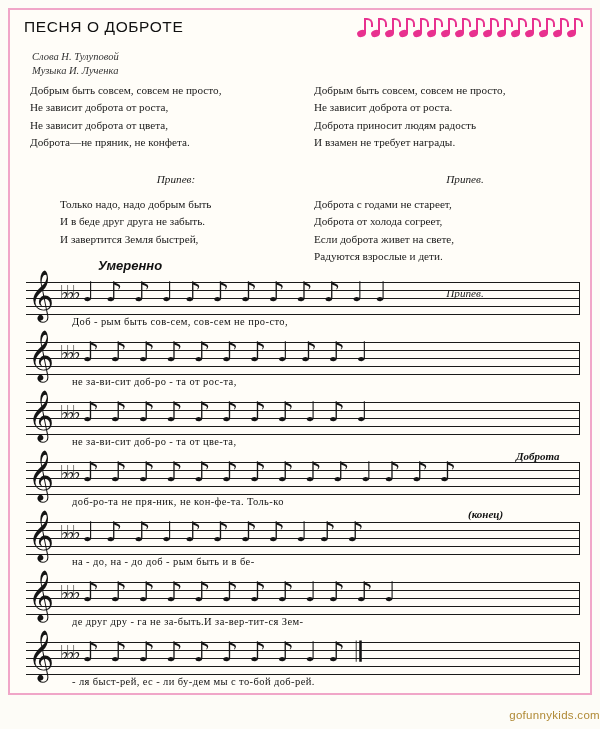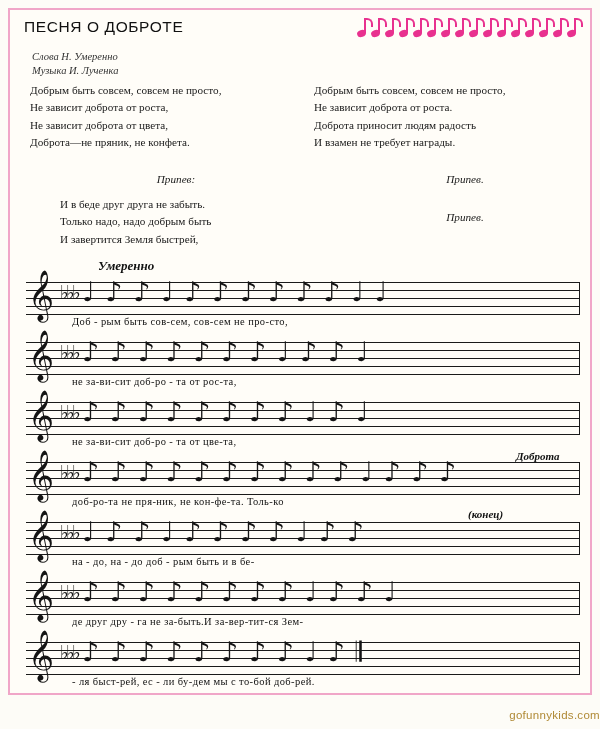--- a/index.html
+++ b/index.html
@@ -130,21 +130,21 @@
     position: absolute;
     left: 16px;
     top: 258px;
     right: 16px;
     bottom: 24px;
   }
   .tempo {
     position: absolute;
     left: 82px;
     top: 0px;
-    font-family: Liberation Serif, serif;
+    font-family: Liberation Sans, sans-serif;
     font-style: italic;
     font-weight: bold;
     font-size: 13px;
     color: #111;
   }
   .system {
     position: absolute;
     left: 0;
     right: 0;
     height: 56px;
@@ -326,48 +326,54 @@
         </span>
       <span class="deco-note">
           <span class="head"></span>
           <span class="stem"></span>
           <span class="flag"></span>
         </span>
     </div>
   </div>
 
   <div class="credits">
-    <div>Слова Н. Умеренно</div>
+    <div>Слова Н. Тулуповой</div>
     <div>Музыка И. Лученка</div>
   </div>
 
   <div class="lyrics">
     <div class="col col-left">
       <div class="stanza">
         <div class="line">Добрым быть совсем, совсем не просто,</div>
         <div class="line">Не зависит доброта от роста,</div>
         <div class="line">Не зависит доброта от цвета,</div>
         <div class="line">Доброта—не пряник, не конфета.</div>
       </div>
       <div class="refrain">Припев:</div>
       <div class="stanza refrain-indent">
+        <div class="line">Только надо, надо добрым быть</div>
         <div class="line">И в беде друг друга не забыть.</div>
-        <div class="line">Только надо, надо добрым быть</div>
         <div class="line">И завертится Земля быстрей,</div>
       </div>
     </div>
 
     <div class="col col-right">
       <div class="stanza">
         <div class="line">Добрым быть совсем, совсем не просто,</div>
         <div class="line">Не зависит доброта от роста.</div>
         <div class="line">Доброта приносит людям радость</div>
         <div class="line">И взамен не требует награды.</div>
       </div>
       <div class="refrain">Припев.</div>
+      <div class="stanza">
+        <div class="line">Доброта с годами не стареет,</div>
+        <div class="line">Доброта от холода согреет,</div>
+        <div class="line">Если доброта живет на свете,</div>
+        <div class="line">Радуются взрослые и дети.</div>
+      </div>
       <div class="refrain">Припев.</div>
     </div>
   </div>
 
   <div class="score">
     <div class="tempo">Умеренно</div>
 
     <div class="system" style="top:18px">
       <div class="staff">
         <div class="sl"></div>

